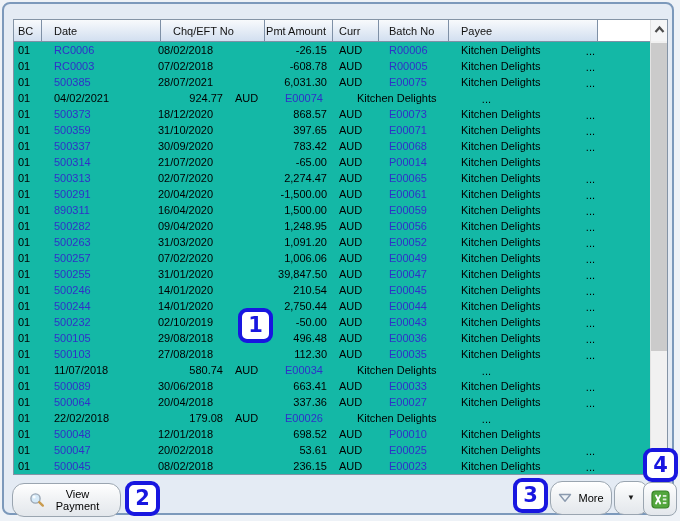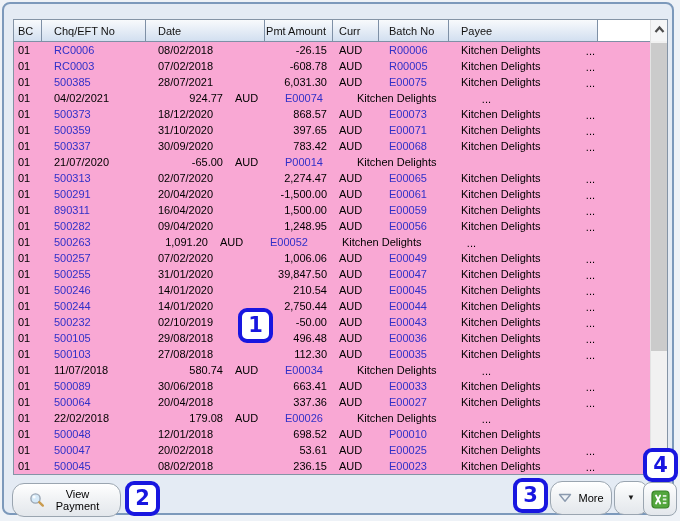--- a/index.html
+++ b/index.html
@@ -29,21 +29,21 @@
   .hcell{
     box-sizing:border-box;display:flex;align-items:center;
     font-size:11px;color:#111;border-right:1px solid #7e90a6;
     white-space:nowrap;overflow:hidden;
   }
   .hcell.c7{border-right:none;background:#ffffff;}
   .gridbody{
     position:absolute;left:0;top:22px;bottom:0;width:calc(100% - 17px);
     display:flex;flex-direction:column;
   }
-  .trow{flex:1;display:flex;background:#f9a8d4;}
+  .trow{flex:1;display:flex;background:#14b8a6;}
   .cell{
     box-sizing:border-box;display:flex;align-items:center;
     font-size:11px;color:#000;white-space:nowrap;overflow:hidden;
   }
   .cell.link{color:#3030c8;}
   .c0{width:28px;padding-left:4px;}
   .c1{width:104px;padding-left:12px;}
   .c2{width:119px;padding-left:12px;}
   .c3{width:68px;justify-content:flex-end;padding-right:6px;}
   .c4{width:46px;padding-left:6px;}
@@ -91,22 +91,22 @@
 </style>
 </head>
 <body>
 
 <div class="page">
   <div class="panel"></div>
 
   <div class="grid">
     <div class="gridhead" id="gridhead">
         <div class="hcell c0">BC</div>
+        <div class="hcell c2">Date</div>
         <div class="hcell c1">Chq/EFT No</div>
-        <div class="hcell c2">Date</div>
         <div class="hcell c3">Pmt Amount</div>
         <div class="hcell c4">Curr</div>
         <div class="hcell c5">Batch No</div>
         <div class="hcell c6">Payee</div>
         <div class="hcell c7"></div>
       </div>
     <div class="gridbody" id="gridbody">
         <div class="trow">
           <div class="cell c0">01</div>
           <div class="cell c1 link">RC0006</div>
@@ -192,20 +192,21 @@
           <div class="cell c4">AUD</div>
           <div class="cell c5 link">E00068</div>
           <div class="cell c6">
             <span>Kitchen Delights</span>
             <span class="ell">...</span>
           </div>
           <div class="cell c7"></div>
         </div>
         <div class="trow">
           <div class="cell c0">01</div>
+          <div class="cell c1 link">500314</div>
           <div class="cell c2">21/07/2020</div>
           <div class="cell c3">-65.00</div>
           <div class="cell c4">AUD</div>
           <div class="cell c5 link">P00014</div>
           <div class="cell c6">
             <span>Kitchen Delights</span>
           </div>
           <div class="cell c7"></div>
         </div>
         <div class="trow">
@@ -256,20 +257,21 @@
           <div class="cell c5 link">E00056</div>
           <div class="cell c6">
             <span>Kitchen Delights</span>
             <span class="ell">...</span>
           </div>
           <div class="cell c7"></div>
         </div>
         <div class="trow">
           <div class="cell c0">01</div>
           <div class="cell c1 link">500263</div>
+          <div class="cell c2">31/03/2020</div>
           <div class="cell c3">1,091.20</div>
           <div class="cell c4">AUD</div>
           <div class="cell c5 link">E00052</div>
           <div class="cell c6">
             <span>Kitchen Delights</span>
             <span class="ell">...</span>
           </div>
           <div class="cell c7"></div>
         </div>
         <div class="trow">

